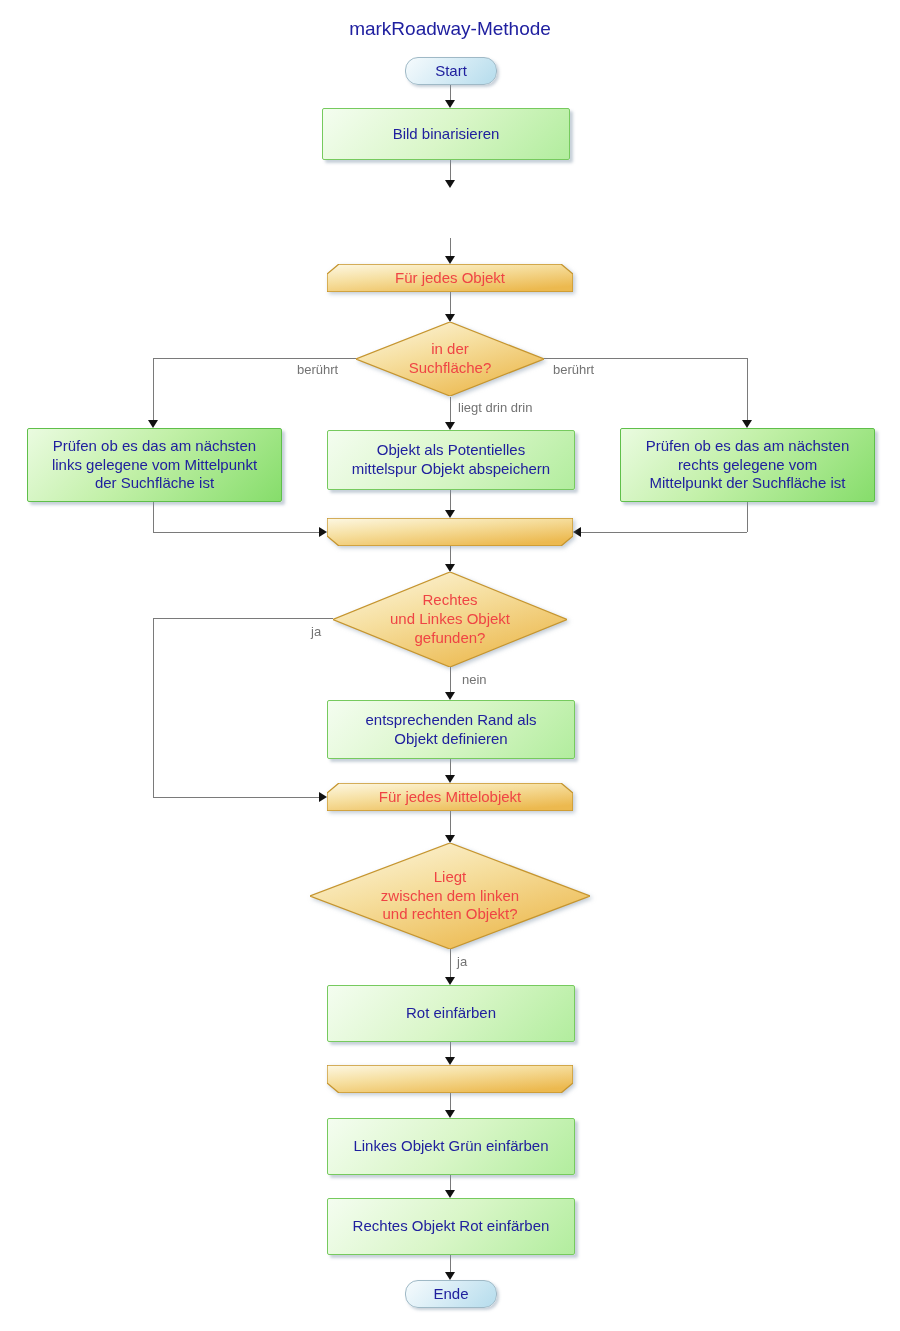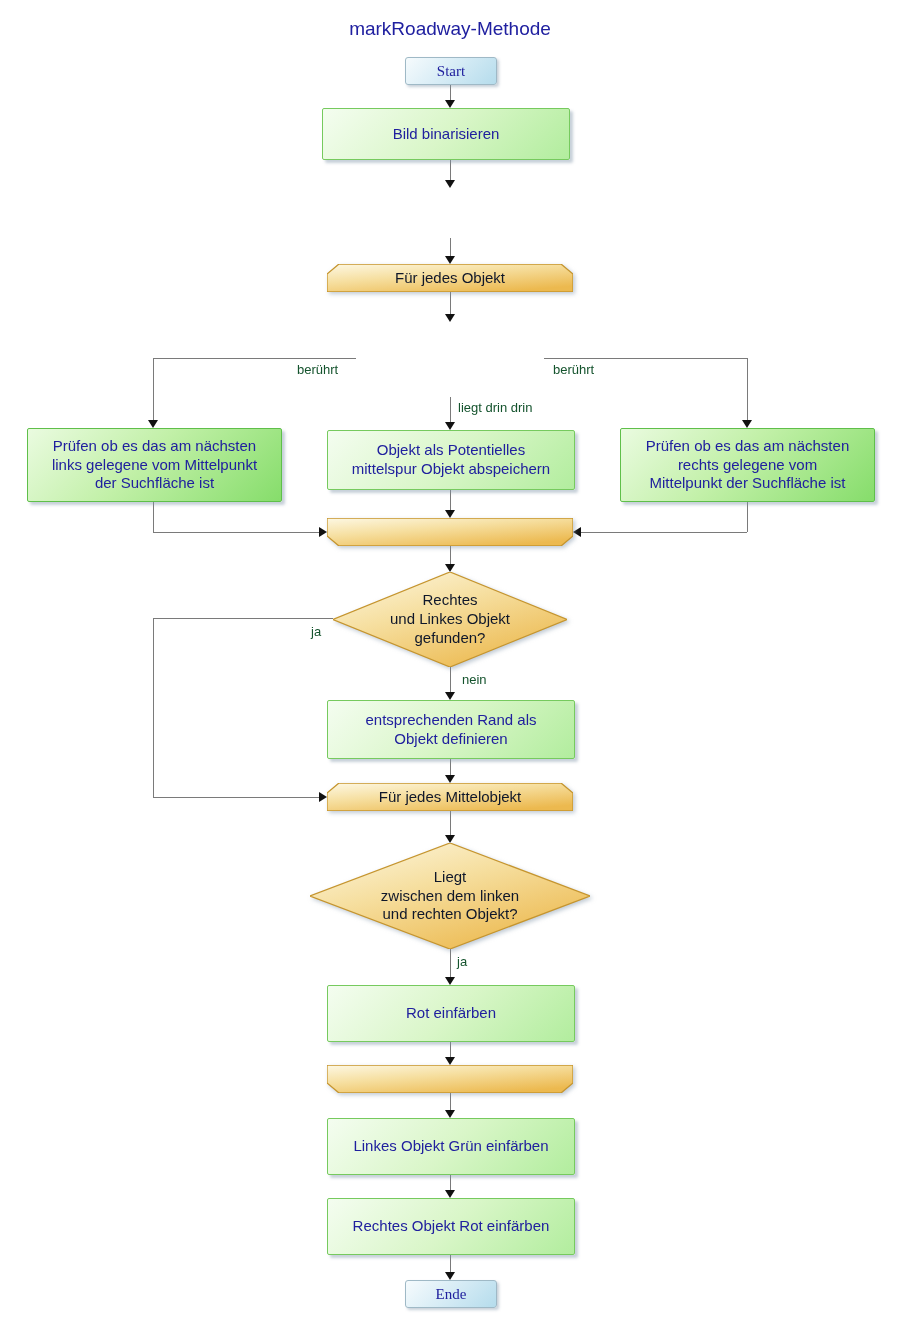--- a/index.html
+++ b/index.html
@@ -10,37 +10,37 @@
   
   .node{position:absolute;display:flex;align-items:center;justify-content:center;
         text-align:center;color:#20209e;font-size:15px;line-height:1.25;white-space:pre-line;}
   .proc{background:linear-gradient(135deg,#f4fdf0 0%,#d9f6c8 50%,#b2ed9e 100%);
         border:1px solid #76ca5e;border-radius:2px;
         box-shadow:3px 3px 3px rgba(130,150,170,.45);}
   .proc-deep{background:linear-gradient(135deg,#eafbe0 0%,#c2f0a8 45%,#86dd6b 100%);
         border:1px solid #5fbf4a;border-radius:2px;
         box-shadow:3px 3px 3px rgba(130,150,170,.45);}
   .pill{background:linear-gradient(135deg,#f6fbfd 0%,#d9edf6 45%,#b5dcec 100%);
-        border:1px solid #9fb9c6;border-radius:3px;
-        box-shadow:2px 2px 3px rgba(130,150,170,.45);font-family:Liberation Serif, serif;}
+        border:1px solid #9fb9c6;border-radius:13px;
+        box-shadow:2px 2px 3px rgba(130,150,170,.45);}
   .svgwrap{position:absolute;filter:drop-shadow(2px 2px 2px rgba(130,150,170,.5));}
   .svgwrap svg{position:absolute;left:0;top:0;display:block;}
   .svglabel{position:absolute;left:0;top:0;width:100%;height:100%;
         display:flex;align-items:center;justify-content:center;text-align:center;
-        color:#0f172a;font-size:15px;line-height:1.25;white-space:pre-line;}
+        color:#ef4444;font-size:15px;line-height:1.25;white-space:pre-line;}
   
   .vline{position:absolute;width:1px;background:#7a7a7a;}
   .hline{position:absolute;height:1px;background:#7a7a7a;}
   .arr-d{position:absolute;width:0;height:0;border-left:5px solid transparent;
          border-right:5px solid transparent;border-top:8px solid #111;}
   .arr-r{position:absolute;width:0;height:0;border-top:5px solid transparent;
          border-bottom:5px solid transparent;border-left:8px solid #111;}
   .arr-l{position:absolute;width:0;height:0;border-top:5px solid transparent;
          border-bottom:5px solid transparent;border-right:8px solid #111;}
-  .elabel{position:absolute;font-size:13px;color:#14532d;}
+  .elabel{position:absolute;font-size:13px;color:#737373;}
 </style>
 </head>
 <body>
 
 <svg width="0" height="0" style="position:absolute">
   <defs>
     <linearGradient id="gO" x1="0" y1="0" x2="0.7" y2="1">
       <stop offset="0" stop-color="#fdf8e4"></stop>
       <stop offset="0.45" stop-color="#f6dfa0"></stop>
       <stop offset="1" stop-color="#ecb94f"></stop>
@@ -133,20 +133,27 @@
   </div>
 
 
   <div class="svgwrap" style="left:327px;top:264px;width:246px;height:28px">
     <svg width="246" height="28">
       <polygon points="0,10 12,0 234,0 246,10 246,28 0,28" fill="url(#gO)" stroke="#c6952e" stroke-width="1.3"></polygon>
     </svg>
     <span class="svglabel">Für jedes Objekt</span>
   </div>
 
+  <div class="svgwrap" style="left:356px;top:322px;width:188px;height:74px">
+    <svg width="188" height="74">
+      <polygon points="94,0 188,37 94,74 0,37" fill="url(#gO)" stroke="#c6952e" stroke-width="1.3"></polygon>
+    </svg>
+    <span class="svglabel">in der
+Suchfläche?</span>
+  </div>
 
   <div class="node proc-deep" style="left:27px;top:428px;width:253px;height:72px">
     <span>Prüfen ob es das am nächsten
 links gelegene vom Mittelpunkt
 der Suchfläche ist</span>
   </div>
 
   <div class="node proc" style="left:327px;top:430px;width:246px;height:58px">
     <span>Objekt als Potentielles
 mittelspur Objekt abspeichern</span>

